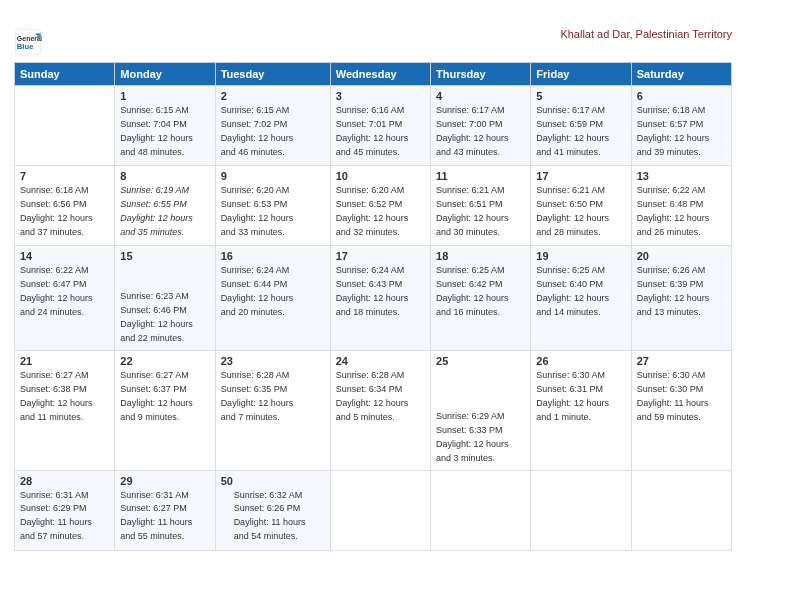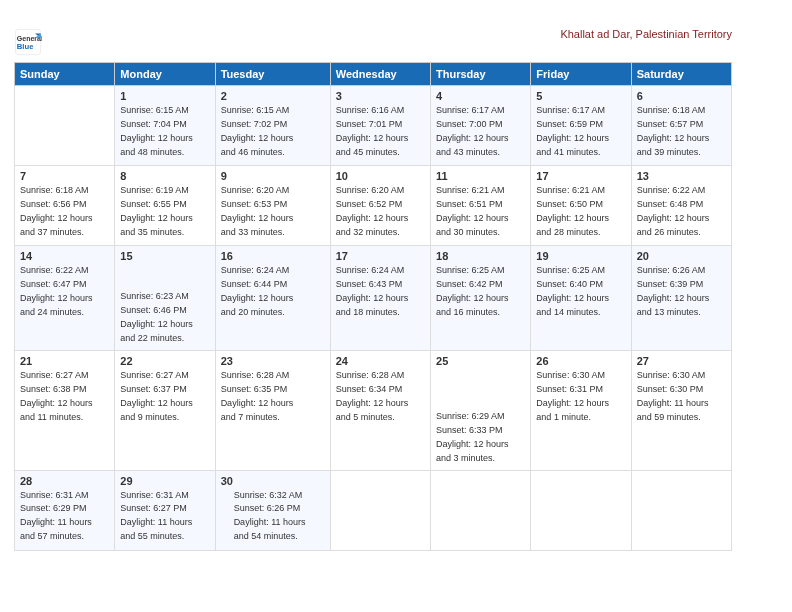--- a/index.html
+++ b/index.html
@@ -163,21 +163,21 @@
         <tr>
           <td>
             <span class="day-number">7</span>
             <div class="day-info" style="white-space: pre-line;">Sunrise: 6:18 AM
 Sunset: 6:56 PM
 Daylight: 12 hours
 and 37 minutes.</div>
           </td>
           <td>
             <span class="day-number">8</span>
-            <div class="day-info" style="white-space: pre-line;">Sunrise: 6:19 AM
+            <div class="day-info" style="white-space: pre-line; font-style: italic;">Sunrise: 6:19 AM
 Sunset: 6:55 PM
 Daylight: 12 hours
 and 35 minutes.</div>
           </td>
           <td>
             <span class="day-number">9</span>
             <div class="day-info" style="white-space: pre-line;">Sunrise: 6:20 AM
 Sunset: 6:53 PM
 Daylight: 12 hours
 and 33 minutes.</div>
@@ -322,21 +322,21 @@
 and 57 minutes.</div>
           </td>
           <td>
             <span class="day-number">29</span>
             <div class="day-info" style="white-space: pre-line;">Sunrise: 6:31 AM
 Sunset: 6:27 PM
 Daylight: 11 hours
 and 55 minutes.</div>
           </td>
           <td>
-            <span class="day-number">30</span>
+            <span class="day-number">50</span>
             <div class="day-info" style="white-space: pre-line; margin-left: 13px;">Sunrise: 6:32 AM
 Sunset: 6:26 PM
 Daylight: 11 hours
 and 54 minutes.</div>
           </td>
           <td class="empty-cell"></td>
           <td class="empty-cell"></td>
           <td class="empty-cell"></td>
           <td class="empty-cell"></td>
         </tr>

